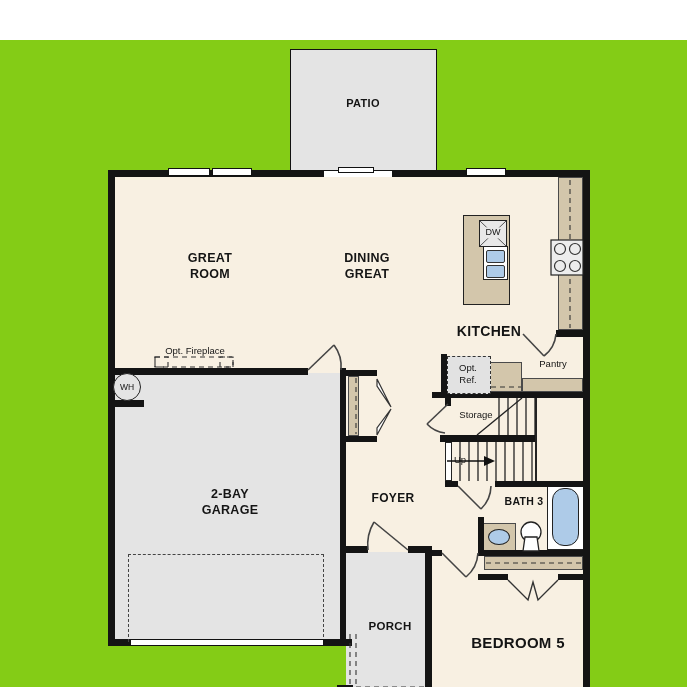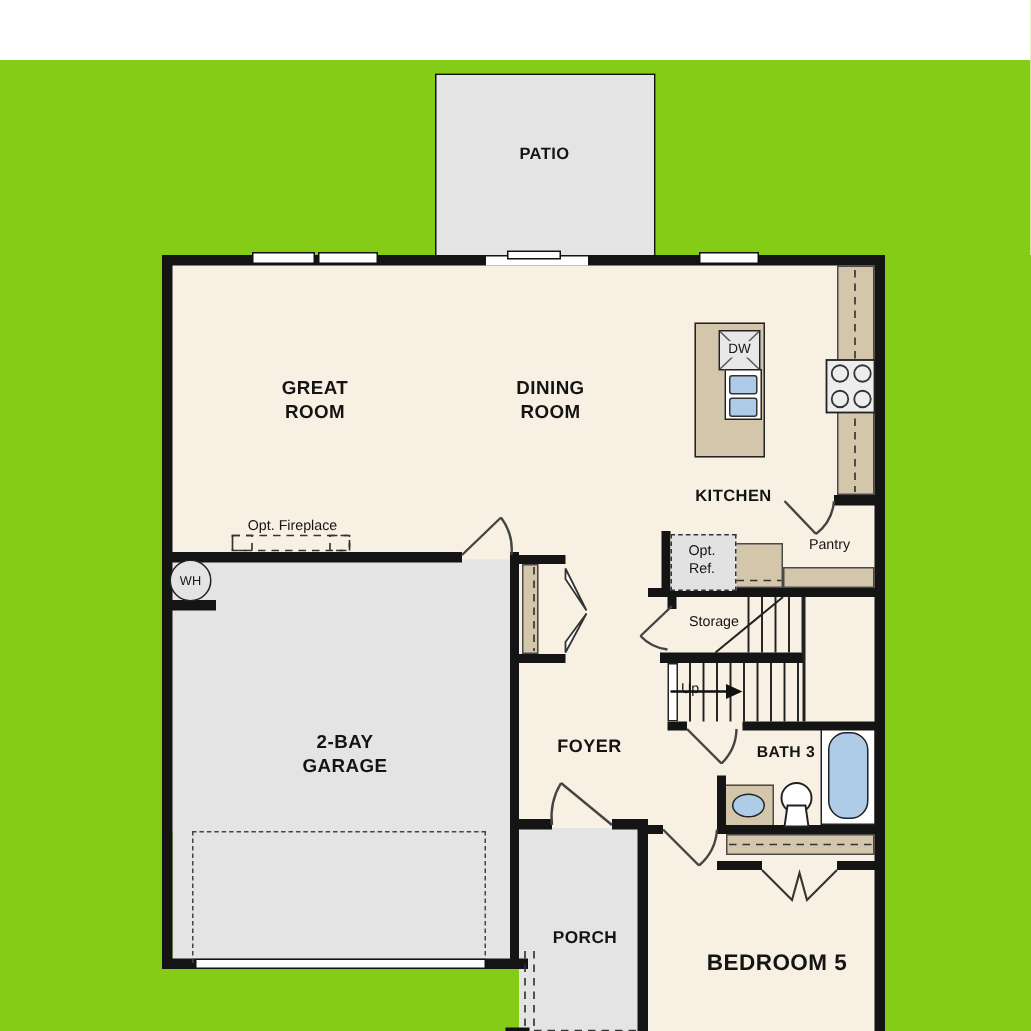--- a/index.html
+++ b/index.html
@@ -168,22 +168,22 @@
     <g fill="#fff" stroke="#222" stroke-width="1.3">
       <ellipse cx="531" cy="492" rx="10" ry="10"></ellipse>
       <path d="M523,511 L539,511 L537,497 L525,497 Z"></path>
     </g>
   </svg>
 
   <div class="lbl bold" style="left:363px;top:64px;font-size:11px;">PATIO</div>
   <div class="lbl bold" style="left:210px;top:227px;font-size:12.5px;">GREAT
 ROOM</div>
   <div class="lbl bold" style="left:367px;top:227px;font-size:12.5px;">DINING
-ROOM</div>
-  <div class="lbl bold" style="left:489px;top:292px;font-size:11px;">KITCHEN</div>
+GREAT</div>
+  <div class="lbl bold" style="left:489px;top:292px;font-size:14px;">KITCHEN</div>
   <div class="lbl" style="left:553px;top:324px;font-size:9.5px;">Pantry</div>
   <div class="lbl" style="left:476px;top:375px;font-size:9.5px;">Storage</div>
   <div class="lbl" style="left:460px;top:420px;font-size:9.5px;">Up</div>
   <div class="lbl bold" style="left:393px;top:458px;font-size:12px;">FOYER</div>
   <div class="lbl bold" style="left:230px;top:463px;font-size:12.5px;">2-BAY
 GARAGE</div>
   <div class="lbl bold" style="left:524px;top:462px;font-size:10.5px;">BATH 3</div>
   <div class="lbl bold" style="left:518px;top:603px;font-size:15px;">BEDROOM 5</div>
   <div class="lbl bold" style="left:390px;top:586px;font-size:11.5px;">PORCH</div>
   <div class="lbl" style="left:195px;top:311px;font-size:9.5px;">Opt. Fireplace</div>

